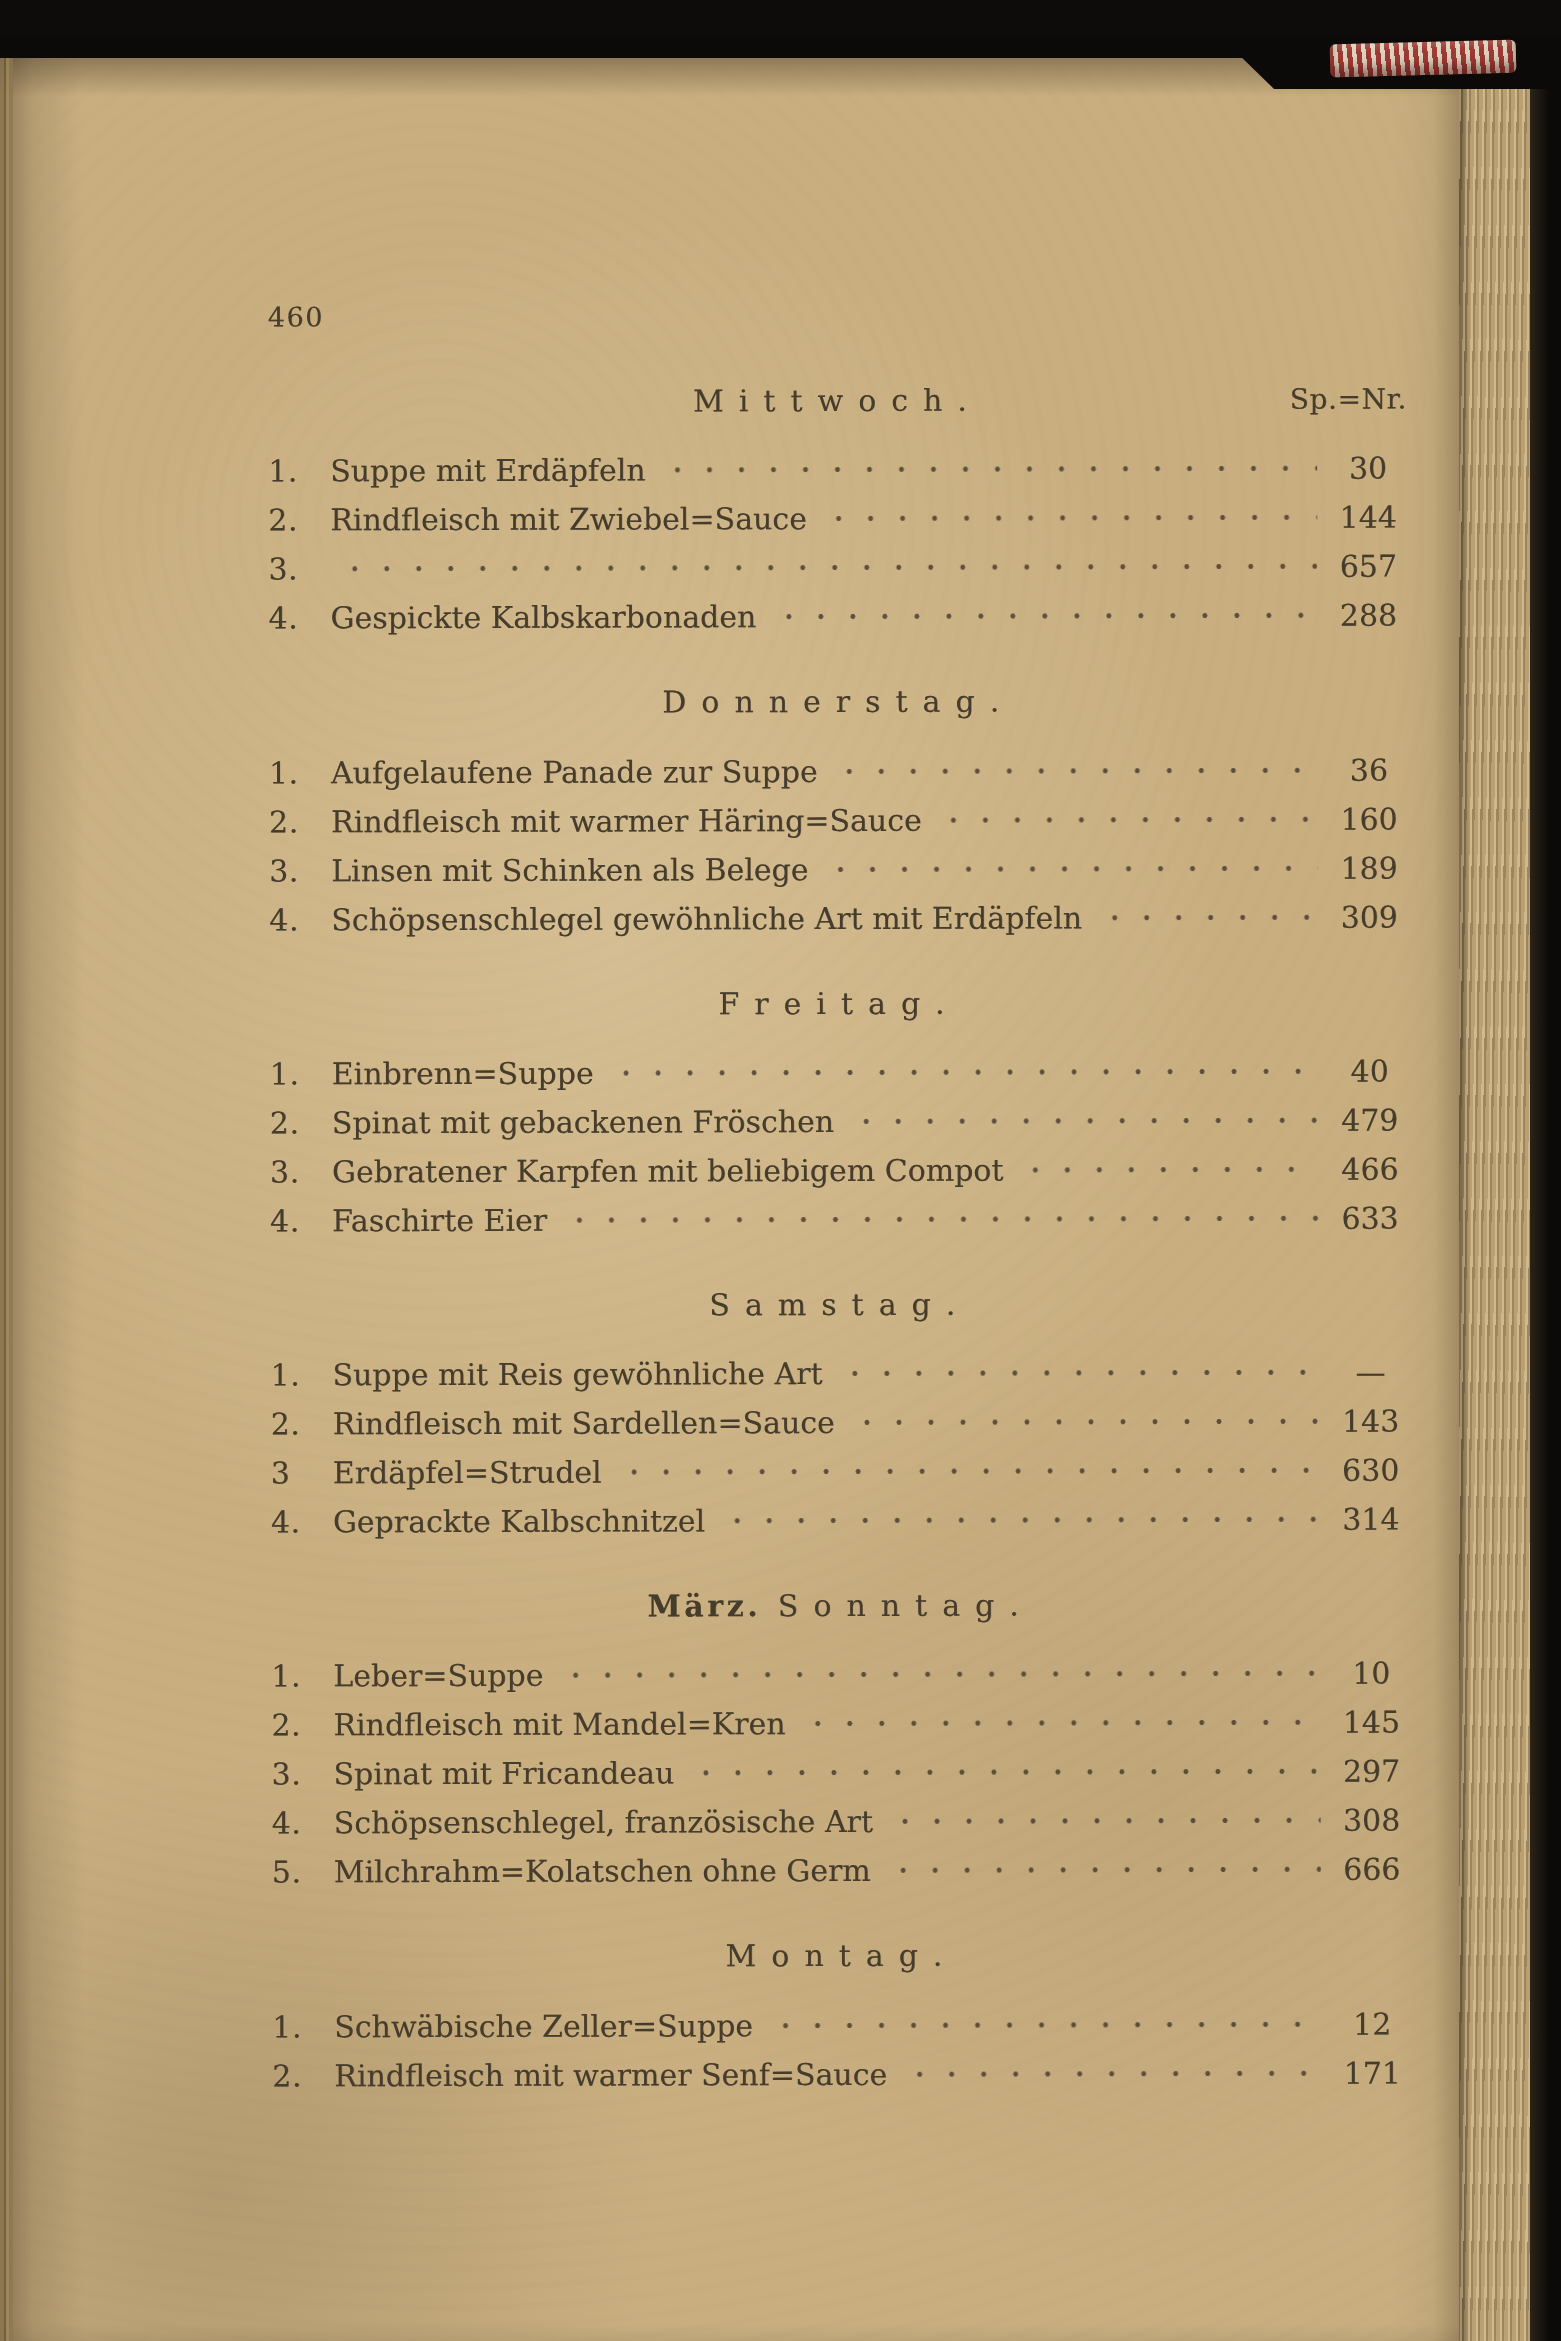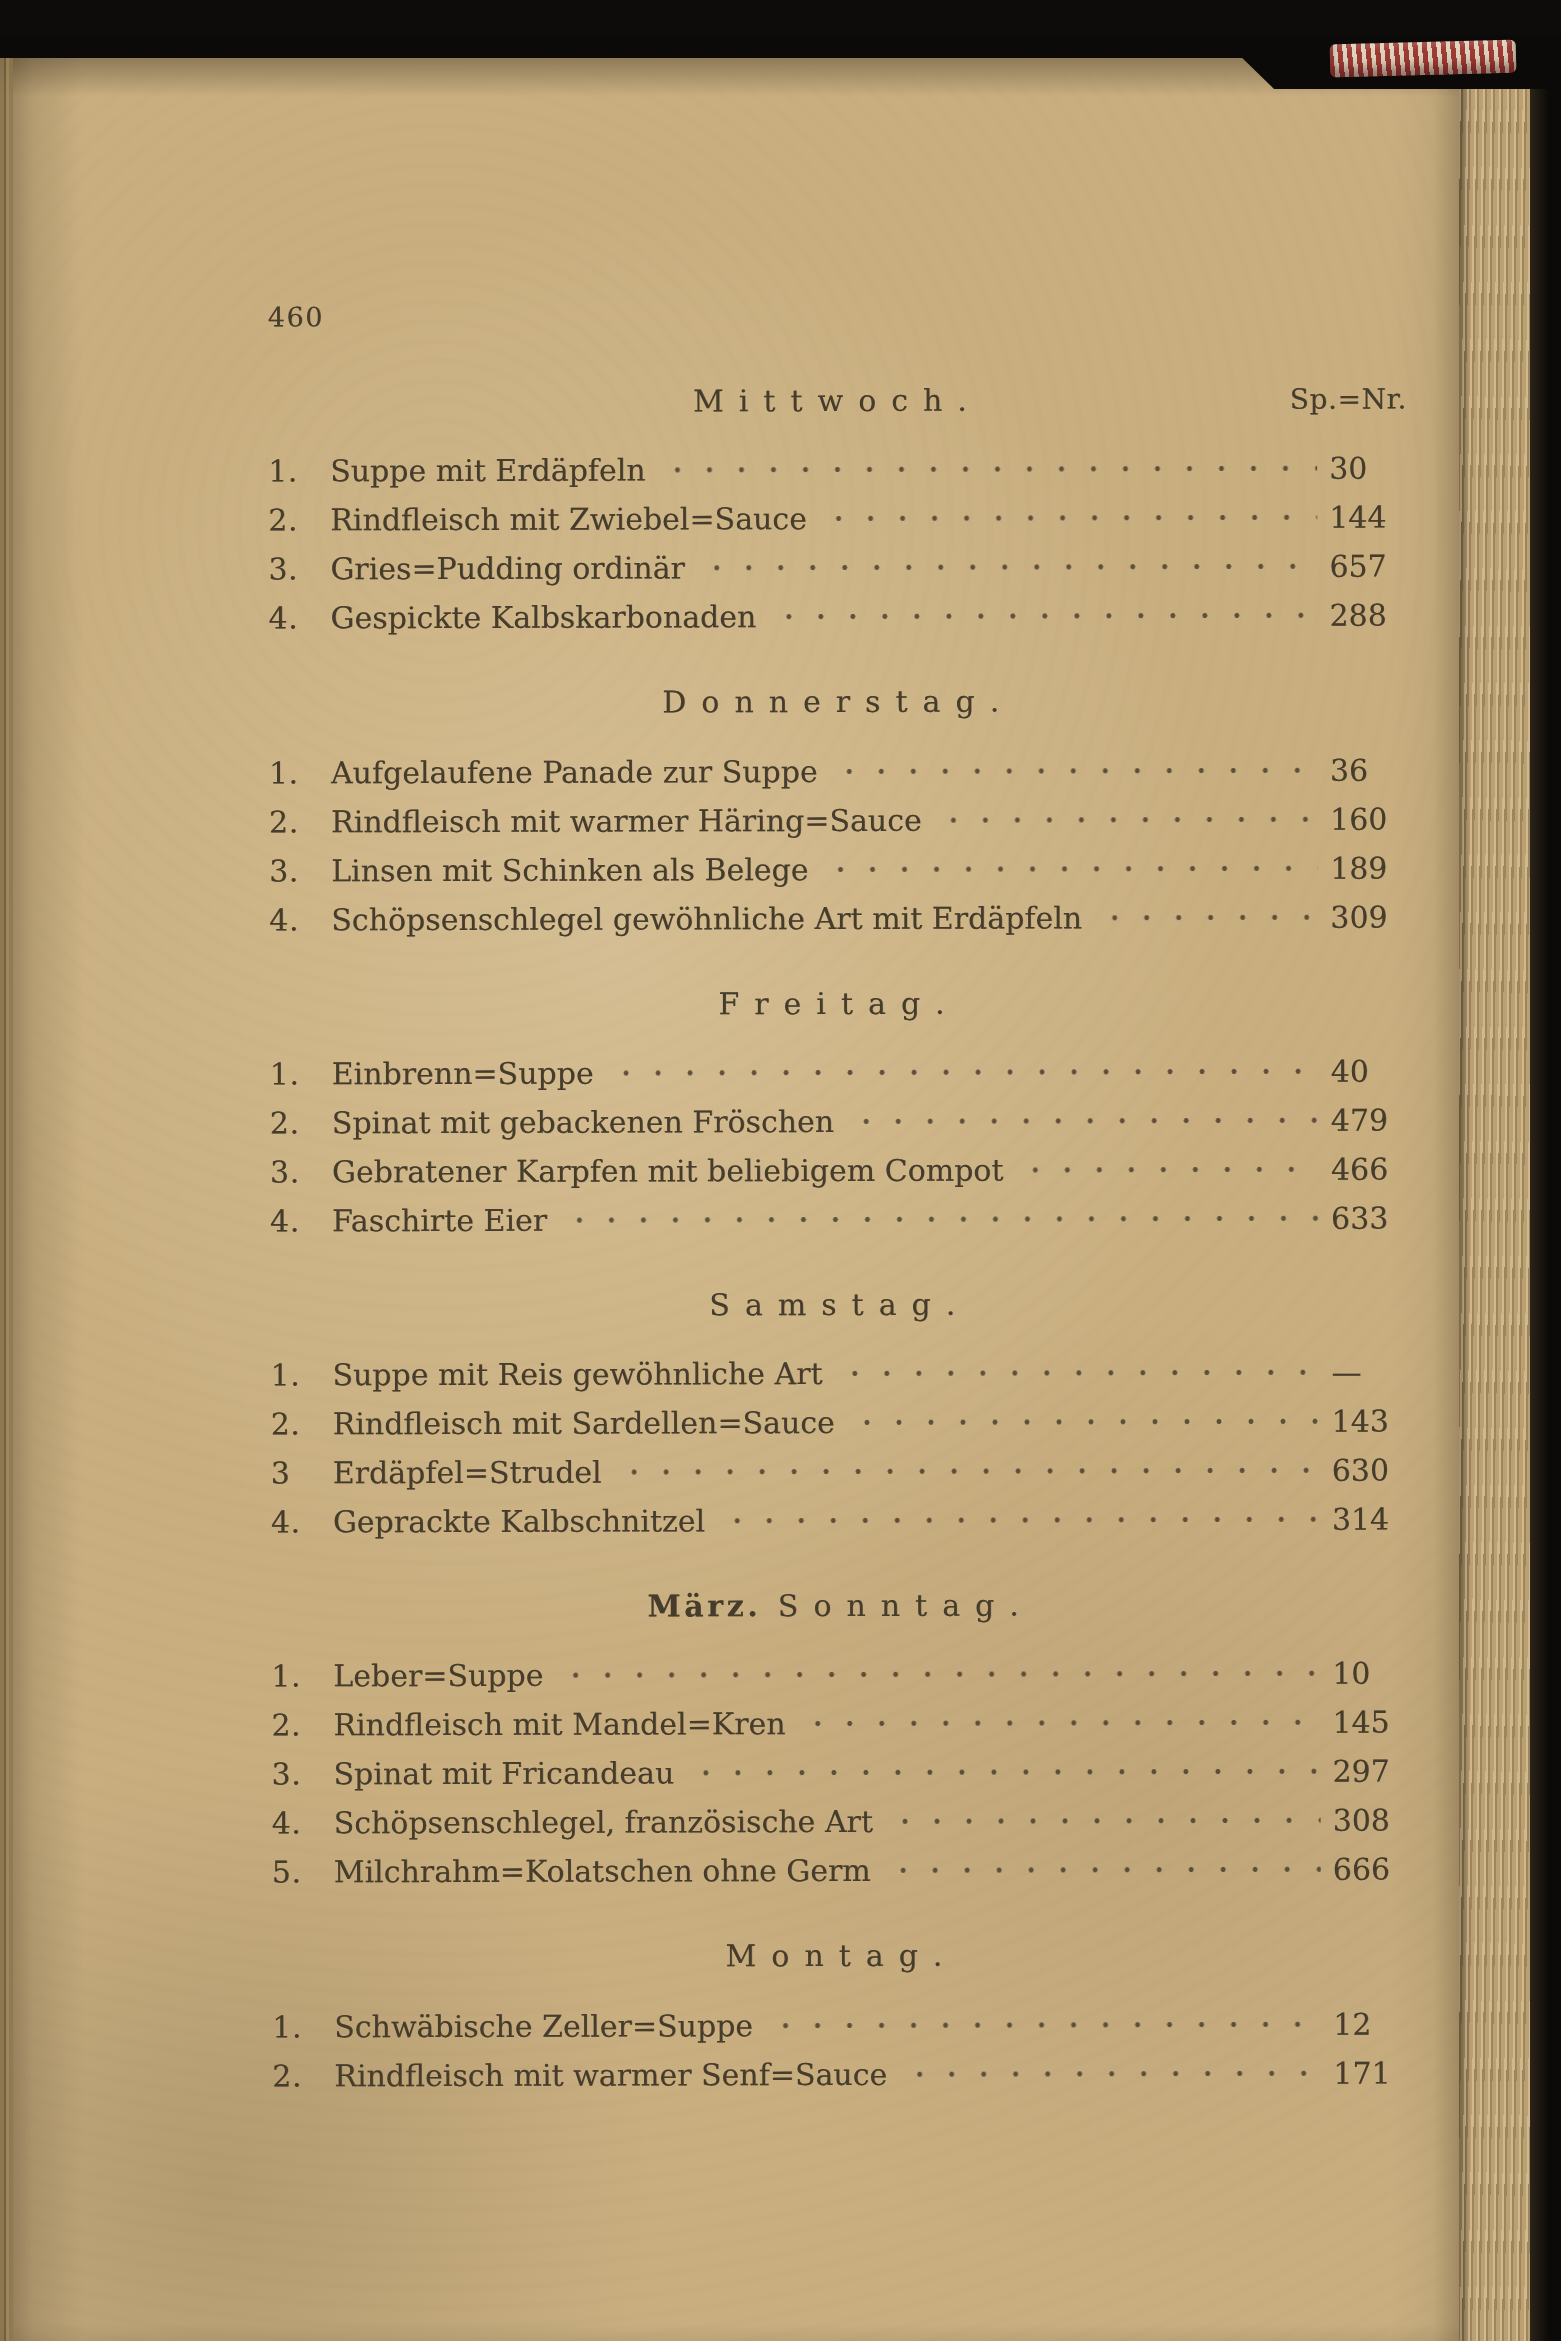--- a/index.html
+++ b/index.html
@@ -157,21 +157,21 @@
     align-self: stretch;
     margin: 0 11.6px 0 4.4px;
     background-image: radial-gradient(circle, rgba(66,55,42,0.8) 2.2px, rgba(66,55,42,0) 2.8px);
     background-size: 32px 100%;
     background-position: 4.4px center;
     background-repeat: repeat-x;
   }
   .val {
     flex: 0 0 78px;
     width: 78px;
-    text-align: left;
+    text-align: center;
   }
 </style>
 </head>
 <body>
 
 <div class="scene">
   <div class="page">
     <div class="content">
       <div class="page-number">460</div>
       <div id="sections">
@@ -183,21 +183,20 @@
             <span class="val">30</span>
           </div>
           <div class="item-row">
             <span class="num">2.</span>
             <span class="name">Rindfleisch mit Zwiebel=Sauce</span>
             <span class="leader"></span>
             <span class="val">144</span>
           </div>
           <div class="item-row">
             <span class="num">3.</span>
-            <span class="name">Gries=Pudding ordinär</span>
             <span class="leader"></span>
             <span class="val">657</span>
           </div>
           <div class="item-row">
             <span class="num">4.</span>
             <span class="name">Gespickte Kalbskarbonaden</span>
             <span class="leader"></span>
             <span class="val">288</span>
           </div>
           <div class="section-header"><span class="title-main">Donnerstag.</span></div>

